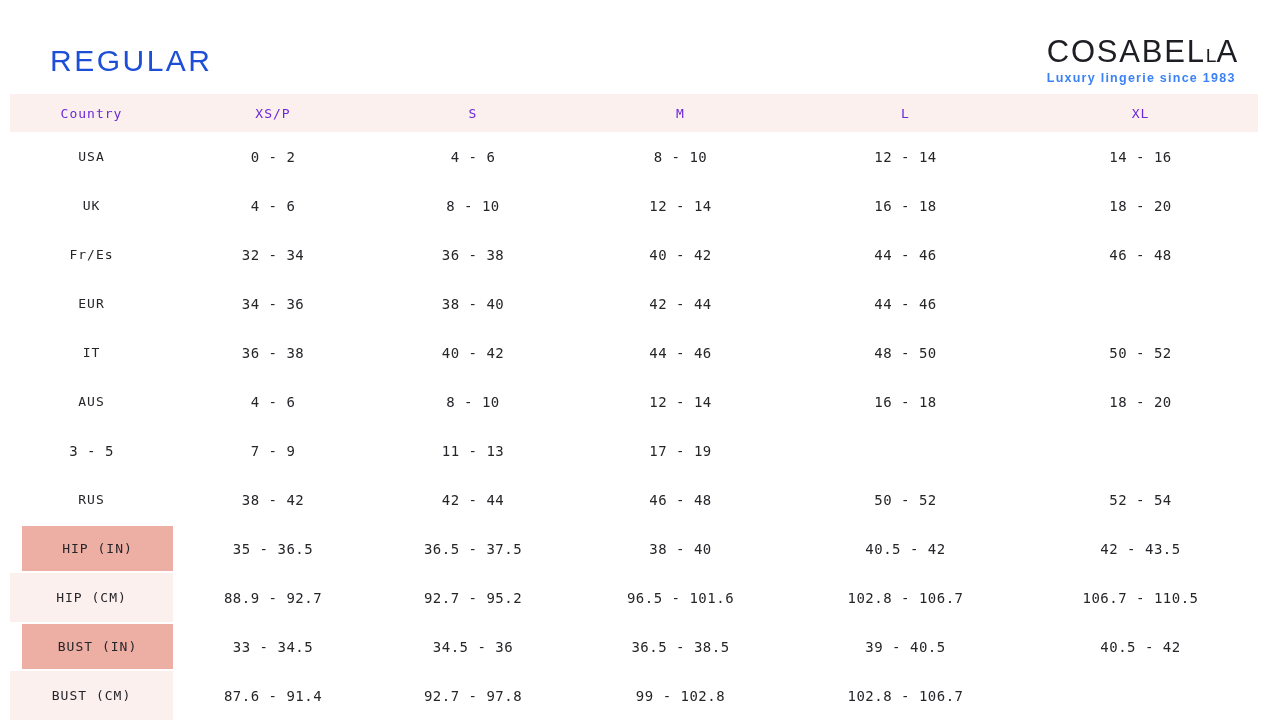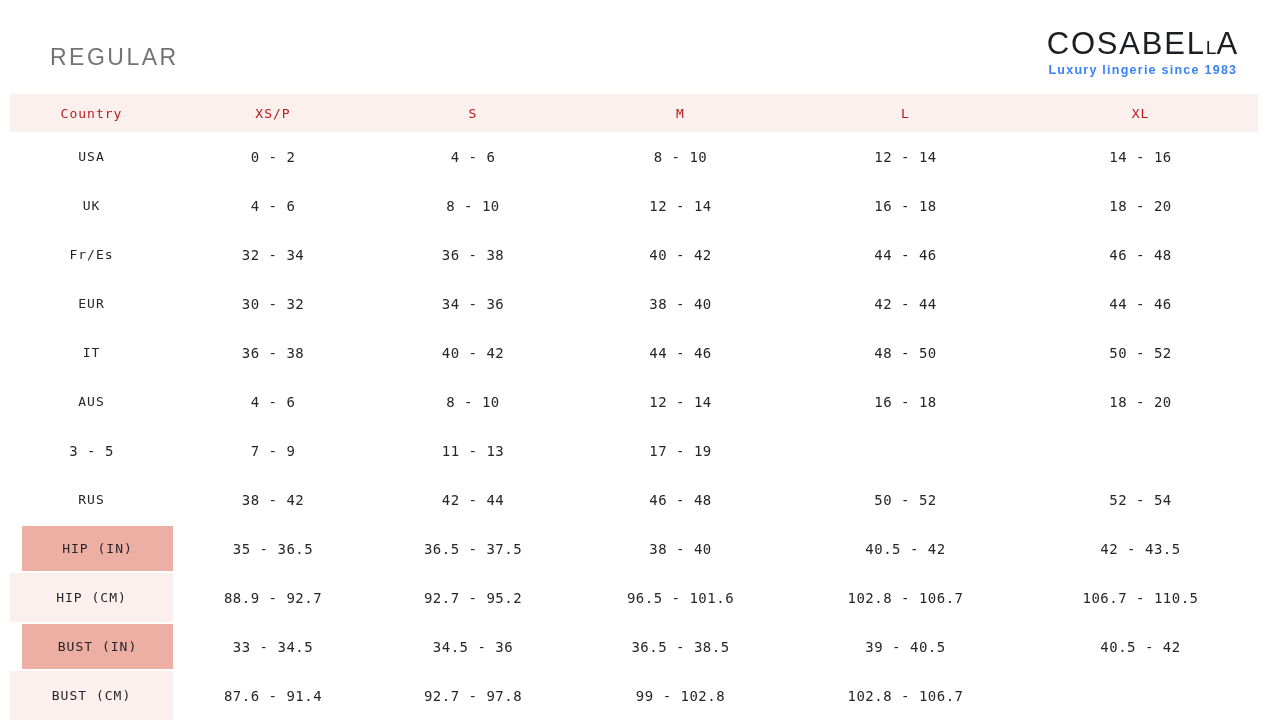--- a/index.html
+++ b/index.html
@@ -11,31 +11,31 @@
     font-family: "DejaVu Sans Mono", monospace;
     color: #28282c;
   }
 
   
   .page-title {
     position: absolute;
     left: 50px;
     top: 46px;
     font-family: "Liberation Sans", sans-serif;
-    font-size: 23px;
+    font-size: 30px;
     font-weight: 500;
     letter-spacing: 2.5px;
-    color: #737373;
+    color: #1d4ed8;
     line-height: 1;
   }
   .logo {
     position: absolute;
     right: 41px;
-    top: 28px;
-    text-align: center;
+    top: 36px;
+    text-align: left;
     color: #1c1e24;
   }
   .logo-word {
     font-family: "Liberation Sans", sans-serif;
     font-size: 31px;
     font-weight: 400;
     letter-spacing: 1.8px;
     line-height: 1;
     white-space: nowrap;
   }
@@ -72,21 +72,21 @@
     justify-content: center;
     white-space: nowrap;
   }
   .head-row {
     height: 38px;
     background: #fbf0ee;
   }
   .head-cell {
     font-size: 13px;
     letter-spacing: 1px;
-    color: #b91c1c;
+    color: #6d28d9;
   }
   .data-row { height: 49px; }
   .value-cell {
     font-size: 14px;
     letter-spacing: 0.5px;
     color: #26262a;
   }
   .label-cell {
     font-size: 13px;
     letter-spacing: 1px;
@@ -141,21 +141,20 @@
       <div class="row data-row">
         <div class="cell label-cell label-plain">Fr/Es</div>
         <div class="cell value-cell">32 - 34</div>
         <div class="cell value-cell">36 - 38</div>
         <div class="cell value-cell">40 - 42</div>
         <div class="cell value-cell">44 - 46</div>
         <div class="cell value-cell">46 - 48</div>
       </div>
       <div class="row data-row">
         <div class="cell label-cell label-plain">EUR</div>
-        <div class="cell value-cell">30 - 32</div>
         <div class="cell value-cell">34 - 36</div>
         <div class="cell value-cell">38 - 40</div>
         <div class="cell value-cell">42 - 44</div>
         <div class="cell value-cell">44 - 46</div>
       </div>
       <div class="row data-row">
         <div class="cell label-cell label-plain">IT</div>
         <div class="cell value-cell">36 - 38</div>
         <div class="cell value-cell">40 - 42</div>
         <div class="cell value-cell">44 - 46</div>

